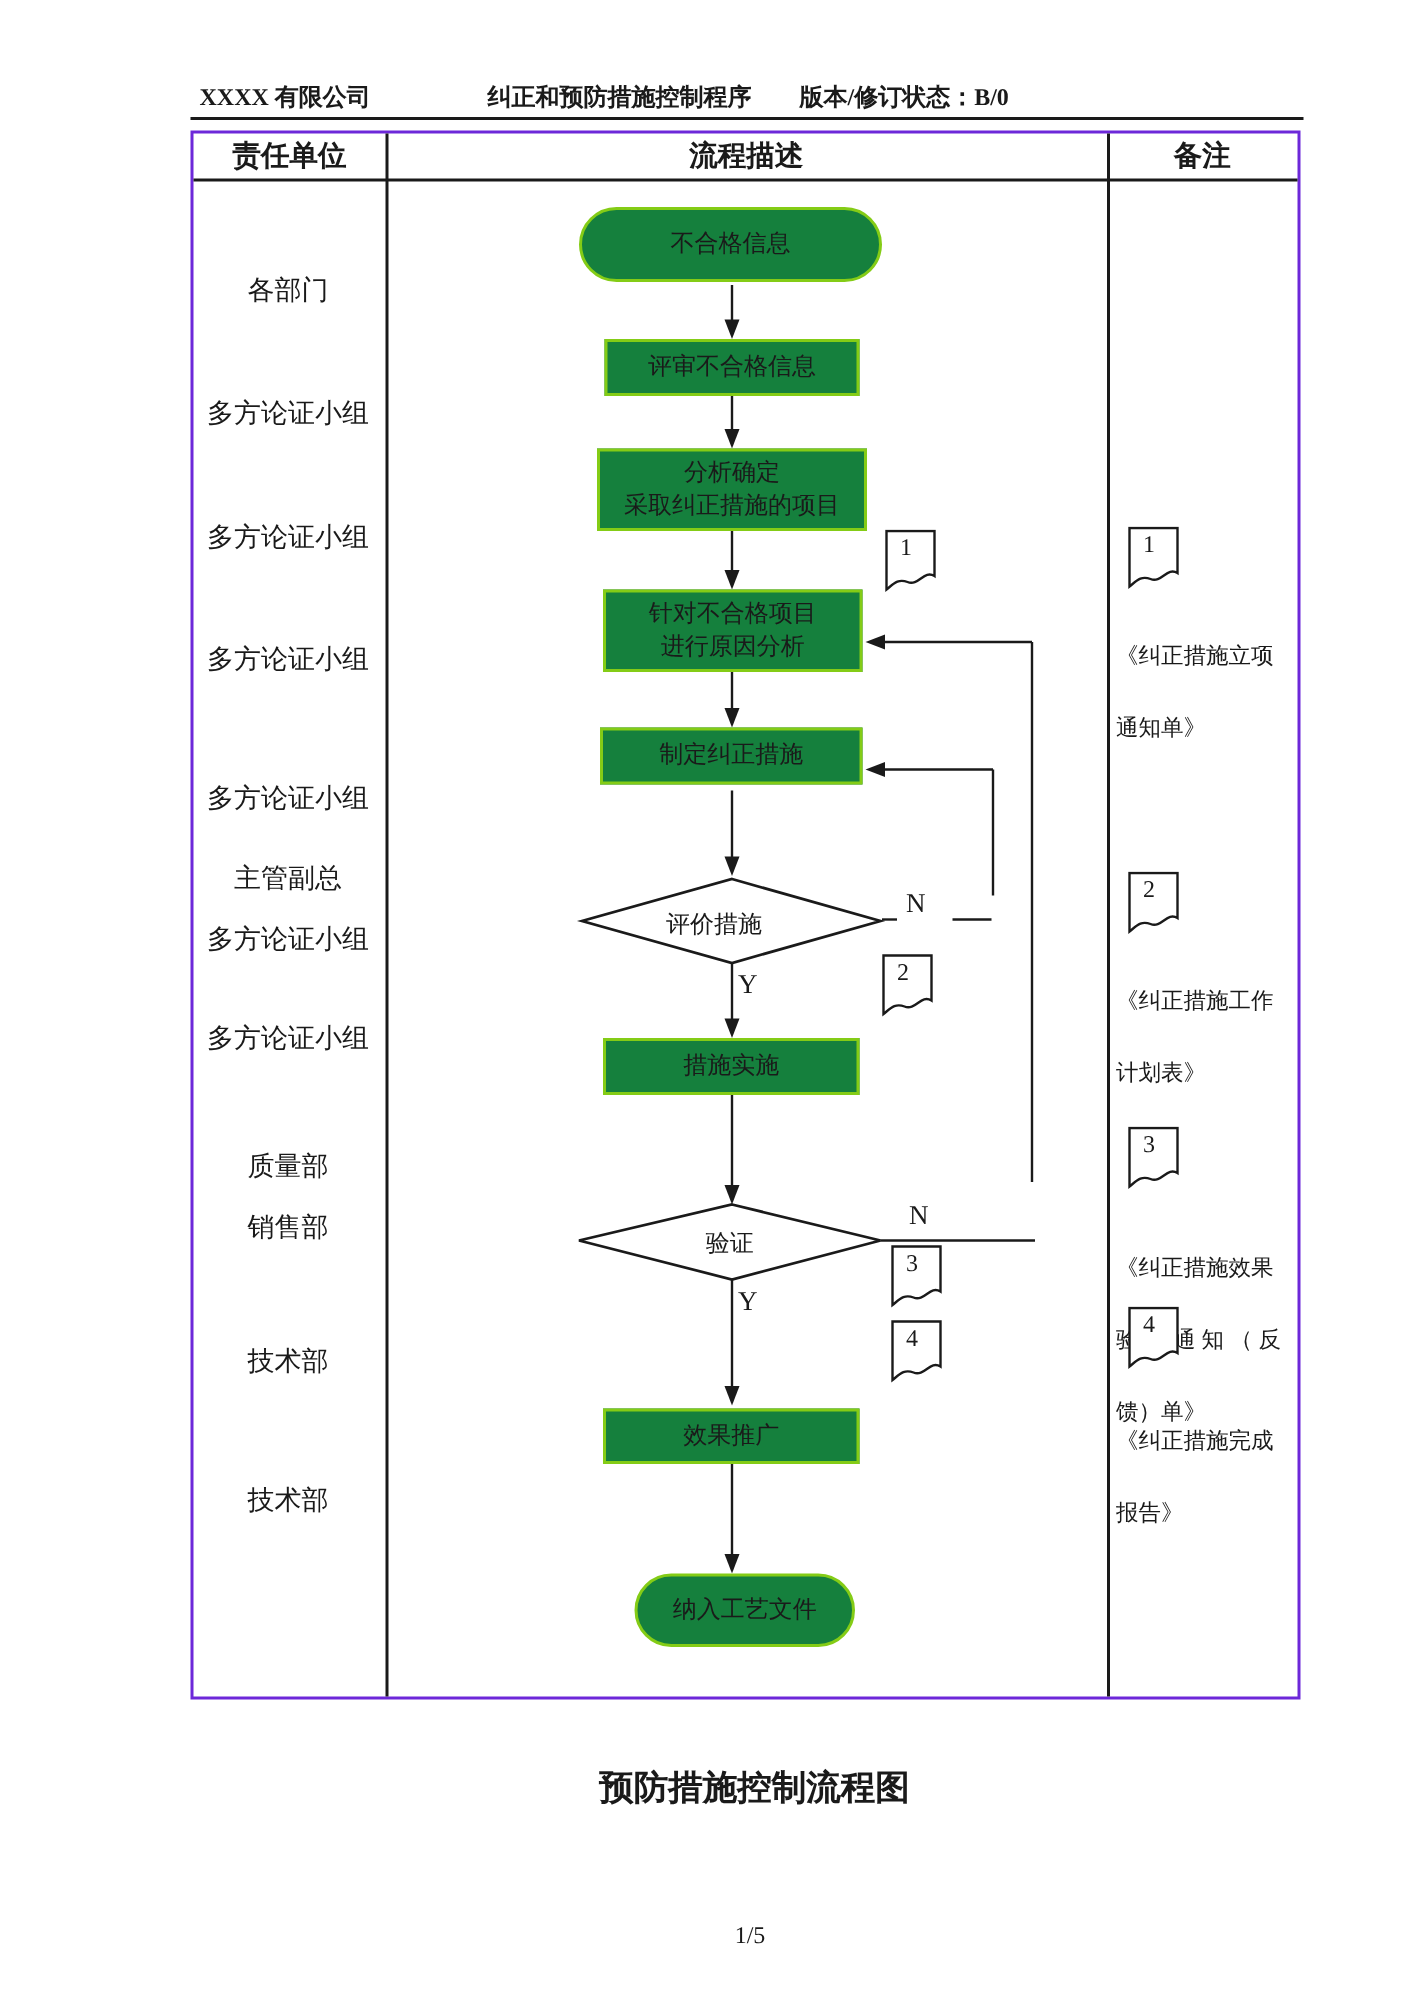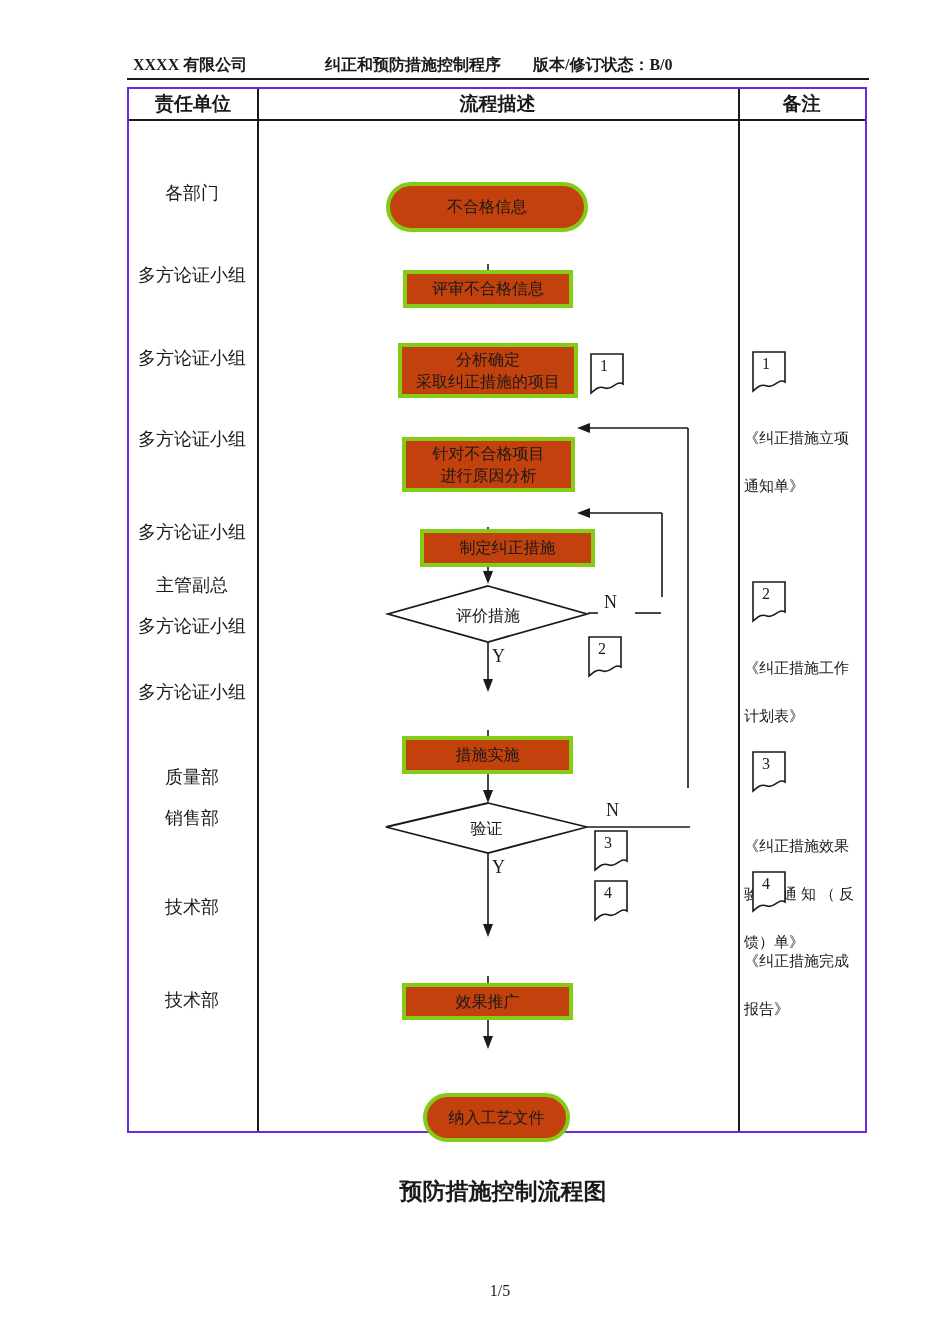--- a/index.html
+++ b/index.html
@@ -27,34 +27,34 @@
   
   .runit{position:absolute;left:127px;width:130px;text-align:center;font-size:18px;line-height:22px;}
   .runit.two{line-height:21px;}
   .runit div{white-space:nowrap;margin-top:20px;}
   
   .connectors{position:absolute;left:0;top:0;width:950px;height:1344px;}
   .connectors line{stroke:#1a1a1a;stroke-width:1.6;}
   .connectors polygon.head{fill:#1a1a1a;stroke:none;}
   .connectors polygon.dia{fill:#ffffff;stroke:#1a1a1a;stroke-width:1.8;}
   
-  .shape{position:absolute;border:4px solid #84cc16;background:#c2410c;box-sizing:border-box;
+  .shape{position:absolute;border:2px solid #84cc16;background:#15803d;box-sizing:border-box;
          display:flex;flex-direction:column;align-items:center;justify-content:center;
-         text-align:center;font-size:16px;line-height:22px;margin-top:44px;}
+         text-align:center;font-size:16px;line-height:22px;}
   .oval{border-radius:26px;}
   #n-start{left:386px;top:138px;width:202px;height:50px;}
   #n-review{left:403px;top:226px;width:170px;height:38px;}
   #n-analyze{left:398px;top:299px;width:180px;height:55px;}
   #n-cause{left:402px;top:393px;width:173px;height:55px;}
-  #n-plan{left:420px;top:485px;width:175px;height:38px;}
+  #n-plan{left:400px;top:485px;width:175px;height:38px;}
   #n-implement{left:402px;top:692px;width:171px;height:38px;}
   #n-promote{left:402px;top:939px;width:171px;height:37px;}
   #n-end{left:423px;top:1049px;width:147px;height:49px;}
   .dlabel{position:absolute;text-align:center;font-size:16px;}
-  #lbl-evaluate{left:388px;top:606px;width:200px;}
+  #lbl-evaluate{left:376px;top:606px;width:200px;}
   #lbl-verify{left:386px;top:819px;width:201px;}
   .branch{position:absolute;font-size:18px;}
   #y1{left:492px;top:646px;}
   #n1{left:604px;top:592px;}
   #y2{left:492px;top:857px;}
   #n2{left:606px;top:800px;}
   
   .doc{position:absolute;width:34px;height:42px;}
   .doc svg{position:absolute;left:0;top:0;width:34px;height:42px;}
   .doc .doc-num{position:absolute;left:0;top:4px;width:28px;text-align:center;font-size:16px;}

